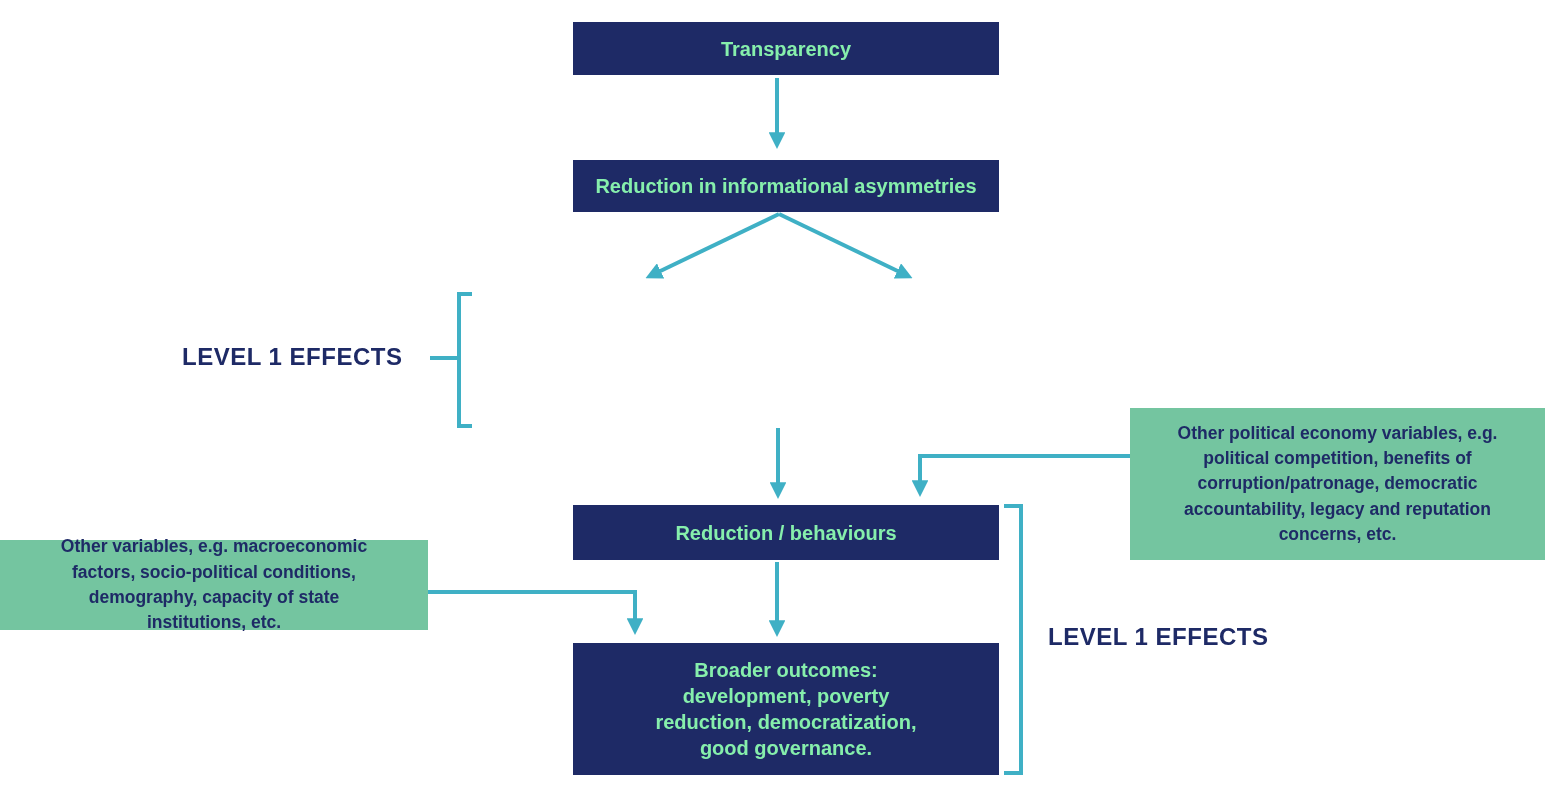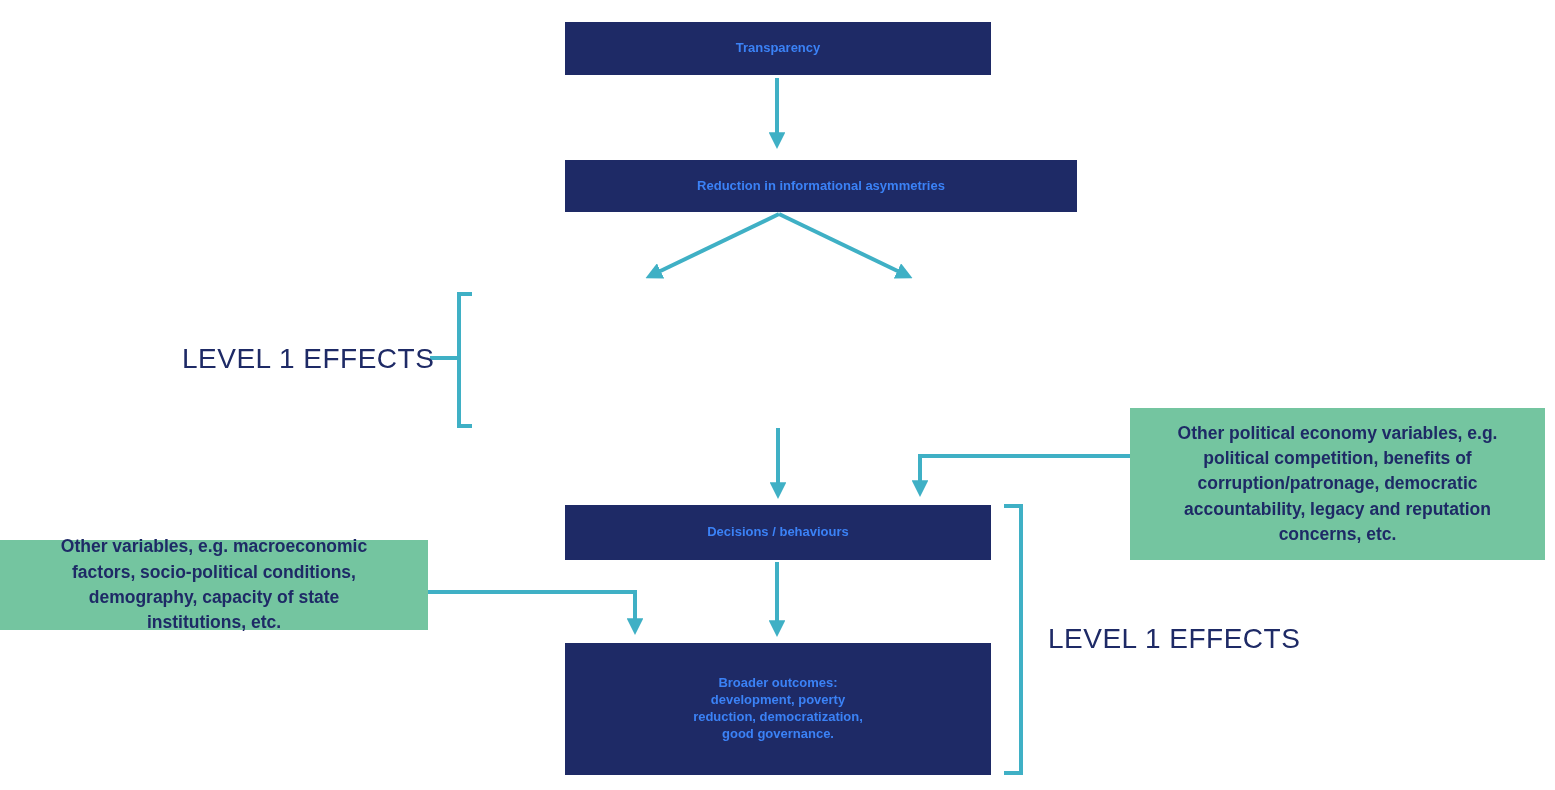--- a/index.html
+++ b/index.html
@@ -13,34 +13,34 @@
   .arrow-layer{position:absolute;left:0;top:0;width:1555px;height:790px;pointer-events:none;}
   .box{
     position:absolute;
     display:flex;align-items:center;justify-content:center;
     text-align:center;
     font-weight:bold;
     box-sizing:border-box;
     padding:8px 14px;
   }
   .box .txt{white-space:pre-line;line-height:1.3;}
-  .navy-box{background:var(--navy,#1e2a66);color:#3b82f6;font-size:13px;}
+  .navy-box{background:var(--navy,#1e2a66);color:#86efac;font-size:20px;margin-left:8px;}
   .green-box{background:var(--green,#74c5a0);color:var(--navy,#1e2a66);font-size:17.5px;}
   .green-box .txt{line-height:1.45;}
   .level-label{
     position:absolute;
     color:var(--navy,#1e2a66);
-    font-weight:normal;
-    font-size:28px;
+    font-weight:bold;
+    font-size:24px;
     letter-spacing:0.5px;
     white-space:nowrap;
   }
   
   #box-transparency{left:565px;top:22px;width:426px;height:53px;}
-  #box-reduction{left:565px;top:160px;width:512px;height:52px;}
+  #box-reduction{left:565px;top:160px;width:426px;height:52px;}
   #box-costs{left:483px;top:293px;width:270px;height:134px;}
   #box-pressure{left:805px;top:293px;width:264px;height:134px;}
   #box-decisions{left:565px;top:505px;width:426px;height:55px;}
   #box-outcomes{left:565px;top:643px;width:426px;height:132px;}
   #box-green-right{left:1130px;top:408px;width:415px;height:152px;}
   #box-green-left{left:0px;top:540px;width:428px;height:90px;}
   #label-level1{left:182px;top:343px;}
   #label-level2{left:1048px;top:623px;}
 </style>
 </head>
@@ -78,21 +78,21 @@
     <span class="txt">Transparency</span>
   </div>
 
   <div class="box navy-box" id="box-reduction">
     <span class="txt">Reduction in informational asymmetries</span>
   </div>
 
 
 
   <div class="box navy-box" id="box-decisions">
-    <span class="txt">Decisions / behaviours</span>
+    <span class="txt">Reduction / behaviours</span>
   </div>
 
   <div class="box green-box" id="box-green-right">
     <span class="txt">Other political economy variables, e.g.
 political competition, benefits of
 corruption/patronage, democratic
 accountability, legacy and reputation
 concerns, etc.</span>
   </div>
 

